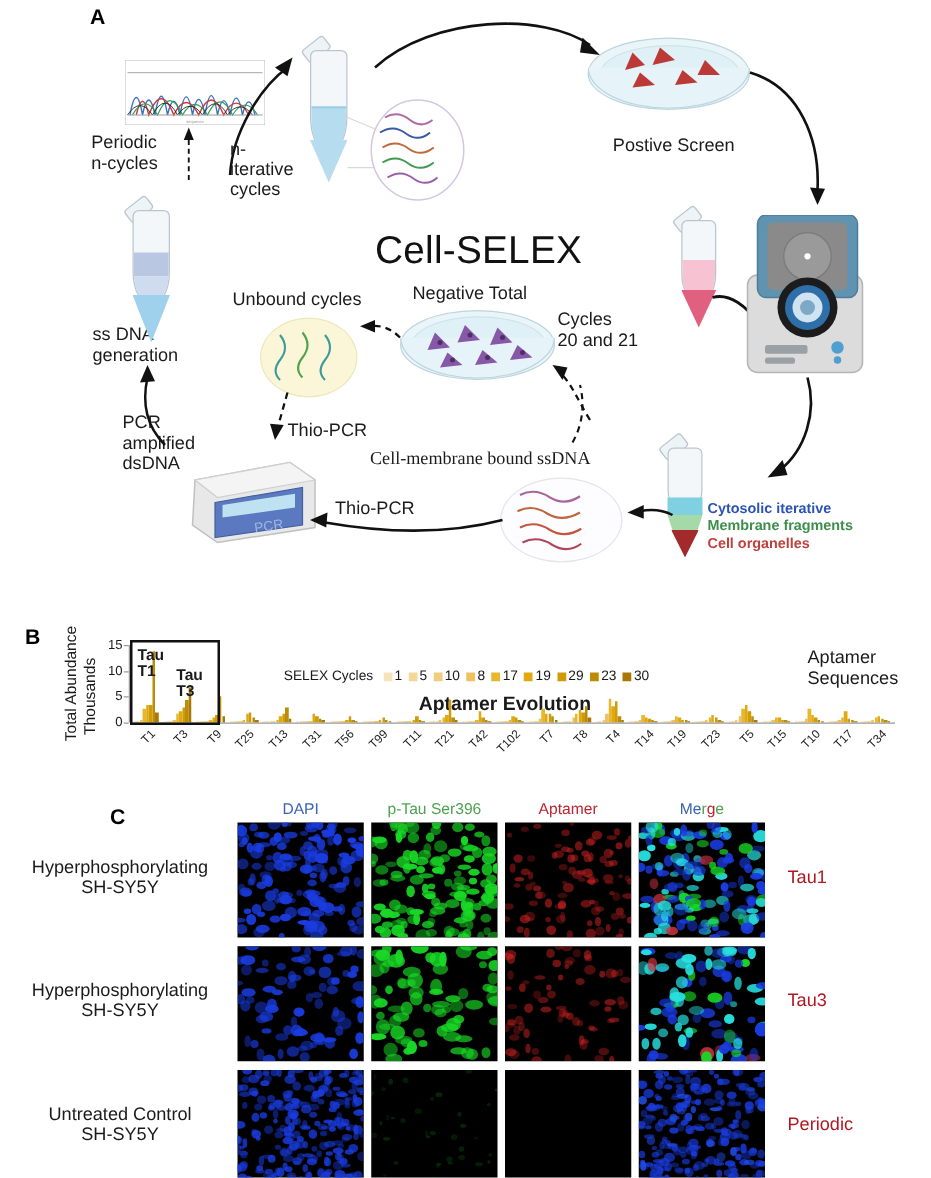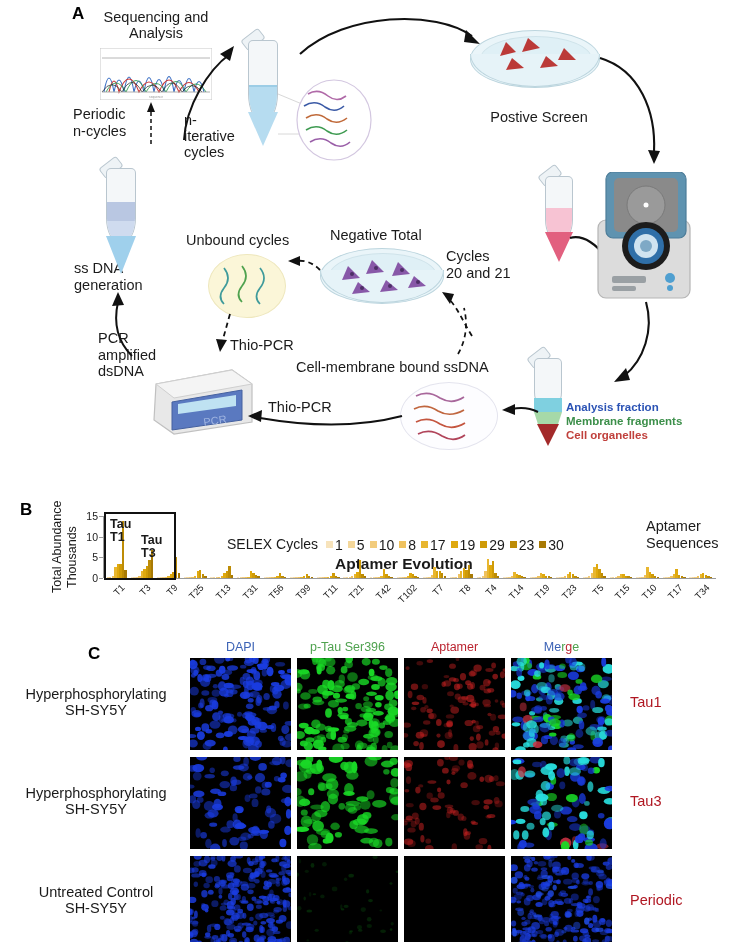--- a/index.html
+++ b/index.html
@@ -36,21 +36,21 @@
   .centrifuge{position:absolute;}
 
   .legend-frac{font-weight:bold;font-size:11.5px;line-height:1.22;}
 
   
   #panelB{position:absolute;left:0;top:478px;width:745px;height:150px;}
   .bTitle{font-weight:bold;font-size:15.5px;margin-top:44px;}
   .yaxis-title{position:absolute;transform:rotate(-90deg);transform-origin:left top;
     font-size:12.5px;white-space:nowrap;}
   .tick{position:absolute;font-size:10.5px;text-align:right;}
-  .legend-row{position:absolute;font-size:14px;white-space:nowrap;display:flex;align-items:center;gap:3px;}
+  .legend-row{position:absolute;font-size:11px;white-space:nowrap;display:flex;align-items:center;gap:3px;}
   .lg-sw{display:inline-block;width:7px;height:7px;}
   .lg-item{display:inline-flex;align-items:center;gap:2px;margin-left:5px;}
   .xtick{position:absolute;font-size:9.5px;transform-origin:right top;transform:rotate(-45deg);
     white-space:nowrap;text-align:right;}
   .bar{position:absolute;bottom:0;}
   .hilite-box{position:absolute;border:2px solid #111;box-sizing:border-box;}
   .grp-lbl{position:absolute;font-weight:bold;font-size:12.5px;line-height:1.02;}
 
   
   #panelC{position:absolute;left:0;top:628px;width:745px;height:314px;}
@@ -61,22 +61,20 @@
 </style>
 </head>
 <body>
 
 <div class="fig">
 
 <div id="panelA">
 
   <div class="abs panel-letter" style="left:72px;top:4px;">A</div>
 
-  <div class="abs lbl c" style="left:86px;top:10px;width:140px;white-space:pre-line;">Sequencing and
-Analysis</div>
 
   <svg class="abs" style="left:100px;top:48px;" width="112" height="52">
     <rect x="0" y="0" width="112" height="52" fill="#ffffff" stroke="#c8c8c8" stroke-width="1"></rect>
     <line x1="2" y1="10" x2="110" y2="10" stroke="#b6b6b6" stroke-width="1"></line>
     <path d="M4,44 Q9,16 14,44 Q19,20 24,44 Q29,14 34,44 Q39,22 44,44 Q49,15 54,44 Q59,19 64,44 Q69,13 74,44 Q79,21 84,44 Q89,17 94,44 Q99,23 104,44" fill="none" stroke="#3a6fc4" stroke-width="1.1"></path>
     <path d="M9,44 Q14,22 19,44 Q29,18 39,44 Q49,24 59,44 Q69,20 79,44 Q89,25 99,44" fill="none" stroke="#cc3a3a" stroke-width="1.1"></path>
     <path d="M6,44 Q16,26 26,44 Q36,21 46,44 Q56,27 66,44 Q76,23 86,44 Q96,28 106,44" fill="none" stroke="#2f9b4f" stroke-width=".9"></path>
     <path d="M2,44 Q12,29 22,44 Q32,25 42,44 Q52,30 62,44 Q72,26 82,44 Q92,31 102,44" fill="none" stroke="#222" stroke-width=".7"></path>
     <line x1="2" y1="44" x2="110" y2="44" stroke="#9a9a9a" stroke-width=".8"></line>
     <text x="56" y="50" font-size="3.2" fill="#999" text-anchor="middle" font-family="Liberation Sans">sequence</text>
@@ -183,24 +181,25 @@
   <div class="tube" style="left:534px;top:358px;width:28px;height:52px;">
     <div class="cap" style="left:-6px;top:-7px;"></div>
     <div class="body"></div>
   </div>
   <div class="abs" style="left:534px;top:398px;width:28px;height:14px;background:#7fd0e0;"></div>
   <div class="abs" style="left:534px;top:412px;width:28px;height:12px;background:#a6d9a8;
       clip-path:polygon(0 0,100% 0,86% 100%,14% 100%);"></div>
   <div class="abs" style="left:537px;top:424px;width:22px;height:22px;background:#a32a2a;
       clip-path:polygon(0 0,100% 0,50% 100%);"></div>
 
-  <div class="abs legend-frac" style="left:566px;top:400px;color:#2b53b5;">Analysis fraction</div>
+  <div class="abs legend-frac" style="left:566px;top:400px;color:#2b53b5;">Cytosolic iterative</div>
   <div class="abs legend-frac" style="left:566px;top:414px;color:#3c8f4a;">Membrane fragments</div>
   <div class="abs legend-frac" style="left:566px;top:428px;color:#c0403c;">Cell organelles</div>
 
+  <div class="abs cell-selex-title" style="left:300px;top:182px;">Cell-SELEX</div>
 
   <div class="abs lbl" style="left:330px;top:228px;">Negative Total</div>
   <div class="dish" style="left:320px;top:248px;width:124px;height:68px;">
     <div class="rim" style="height:54px;"></div>
     <div class="inner" style="left:9px;top:5px;width:106px;height:44px;"></div>
     <div class="side" style="top:22px;height:32px;"></div>
   </div>
   <svg class="abs" style="left:328px;top:252px;" width="110" height="46">
     <polygon points="20,14 32,26 14,28" fill="#8858a8"></polygon>
     <polygon points="44,8 56,20 38,22" fill="#8858a8"></polygon>
@@ -264,21 +263,21 @@
   <div class="tube" style="left:106px;top:168px;width:30px;height:76px;">
     <div class="cap" style="left:-6px;top:-7px;"></div>
     <div class="body">
       <div class="fill" style="bottom:30%;height:26%;background:#b9c7e2;"></div>
       <div class="fill" style="bottom:0;height:30%;background:#cfdbef;"></div>
     </div>
   </div>
   <div class="abs" style="left:106px;top:236px;width:30px;height:38px;background:#9fd0ec;
       clip-path:polygon(0 0,100% 0,50% 100%);"></div>
 
-  <div class="abs lbl" style="left:296px;top:360px;">Cell-membrane bound ssDNA</div>
+  <div class="abs lbl" style="left:296px;top:360px;font-family:Liberation Serif, serif;">Cell-membrane bound ssDNA</div>
   <div class="oval" style="left:400px;top:382px;width:96px;height:66px;background:#fdfdff;border:1px solid #e4e4ee;"></div>
   <svg class="abs" style="left:408px;top:388px;" width="82" height="56">
     <path d="M8,8 q12,-6 24,2 q12,7 24,-1" fill="none" stroke="#a8679b" stroke-width="1.7"></path>
     <path d="M6,21 q12,-6 24,2 q12,7 26,-1" fill="none" stroke="#c0663f" stroke-width="1.7"></path>
     <path d="M8,34 q12,-6 24,2 q12,7 25,-1" fill="none" stroke="#c4553f" stroke-width="1.7"></path>
     <path d="M10,46 q12,-6 24,2 q12,7 23,-1" fill="none" stroke="#b0445a" stroke-width="1.7"></path>
   </svg>
   <svg class="abs" style="left:500px;top:398px;" width="40" height="26">
     <path d="M38,14 C30,10 22,9 12,11" fill="none" stroke="#111" stroke-width="2"></path>
     <polygon points="2,12 15,6 15,17" fill="#111"></polygon>

